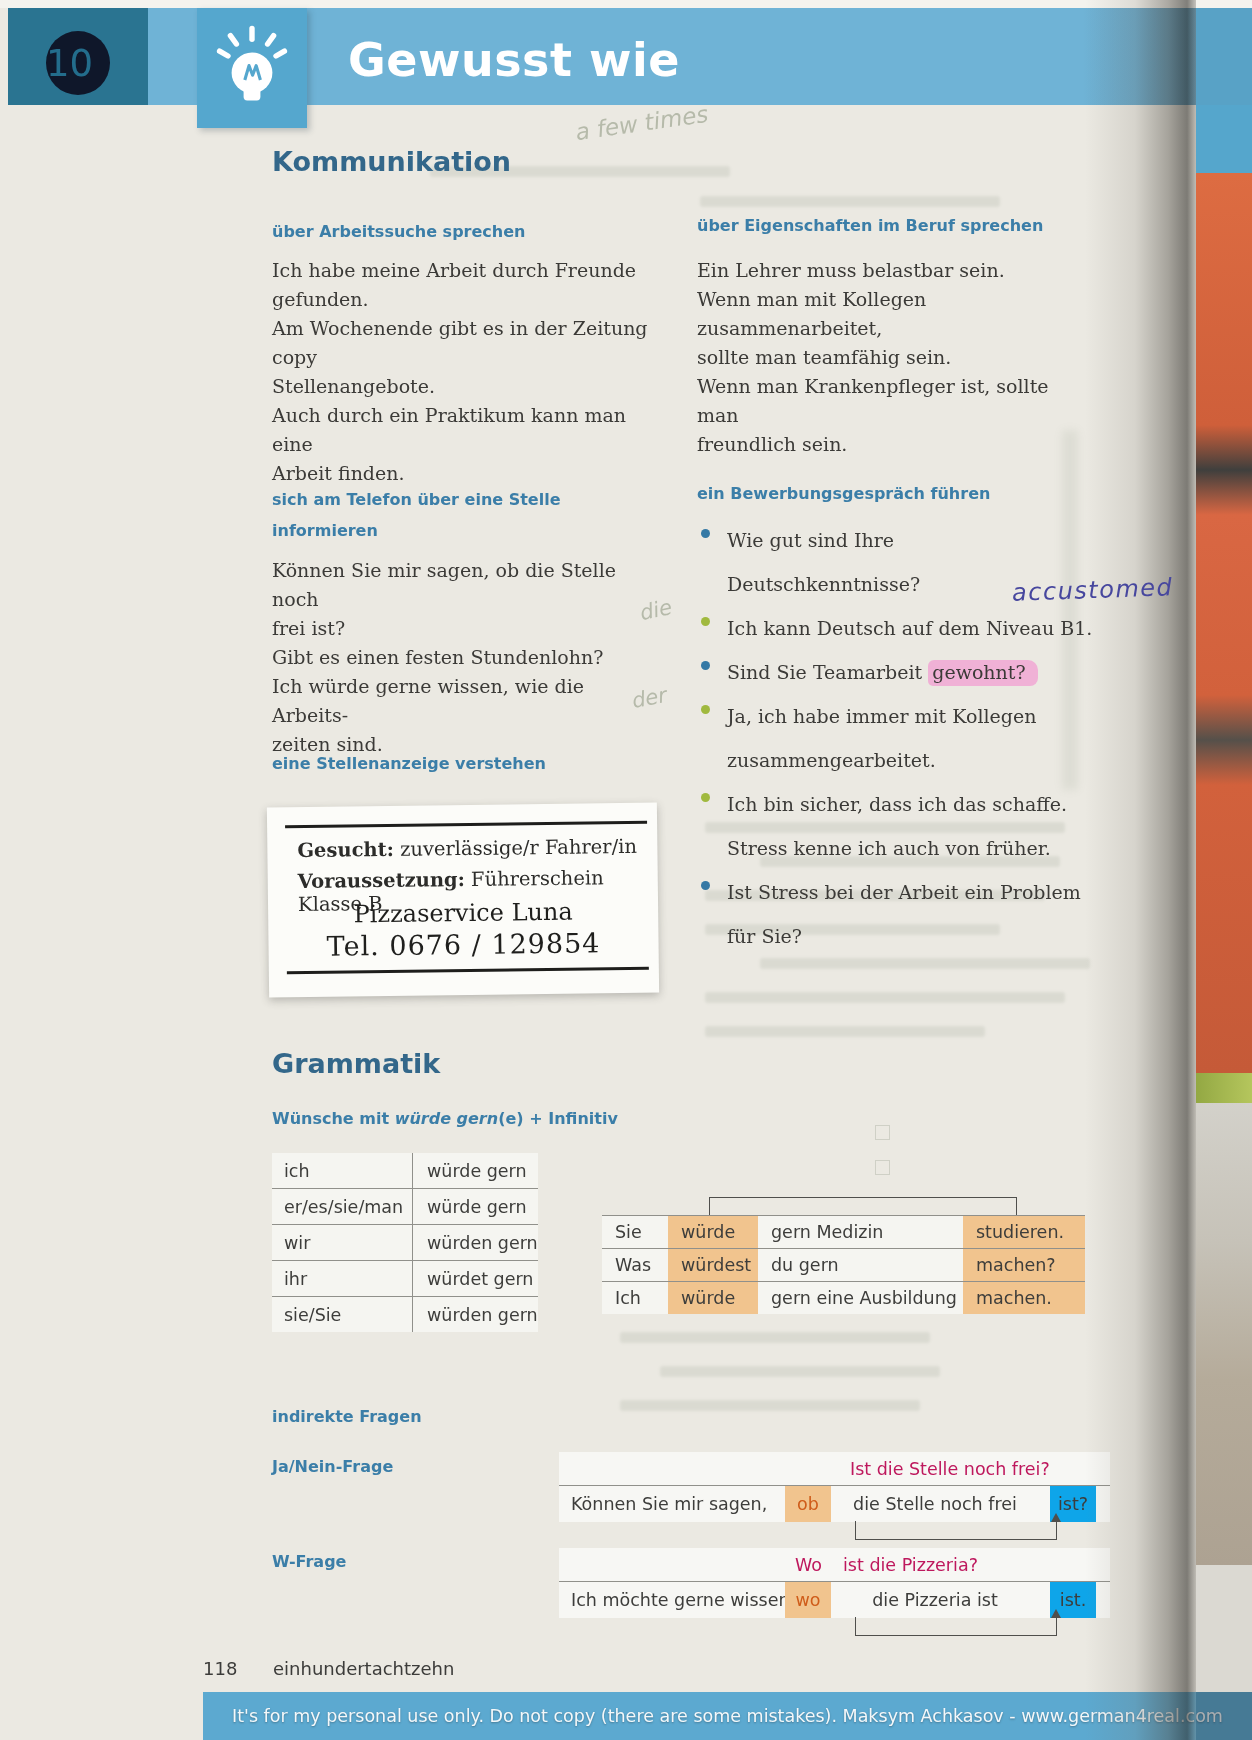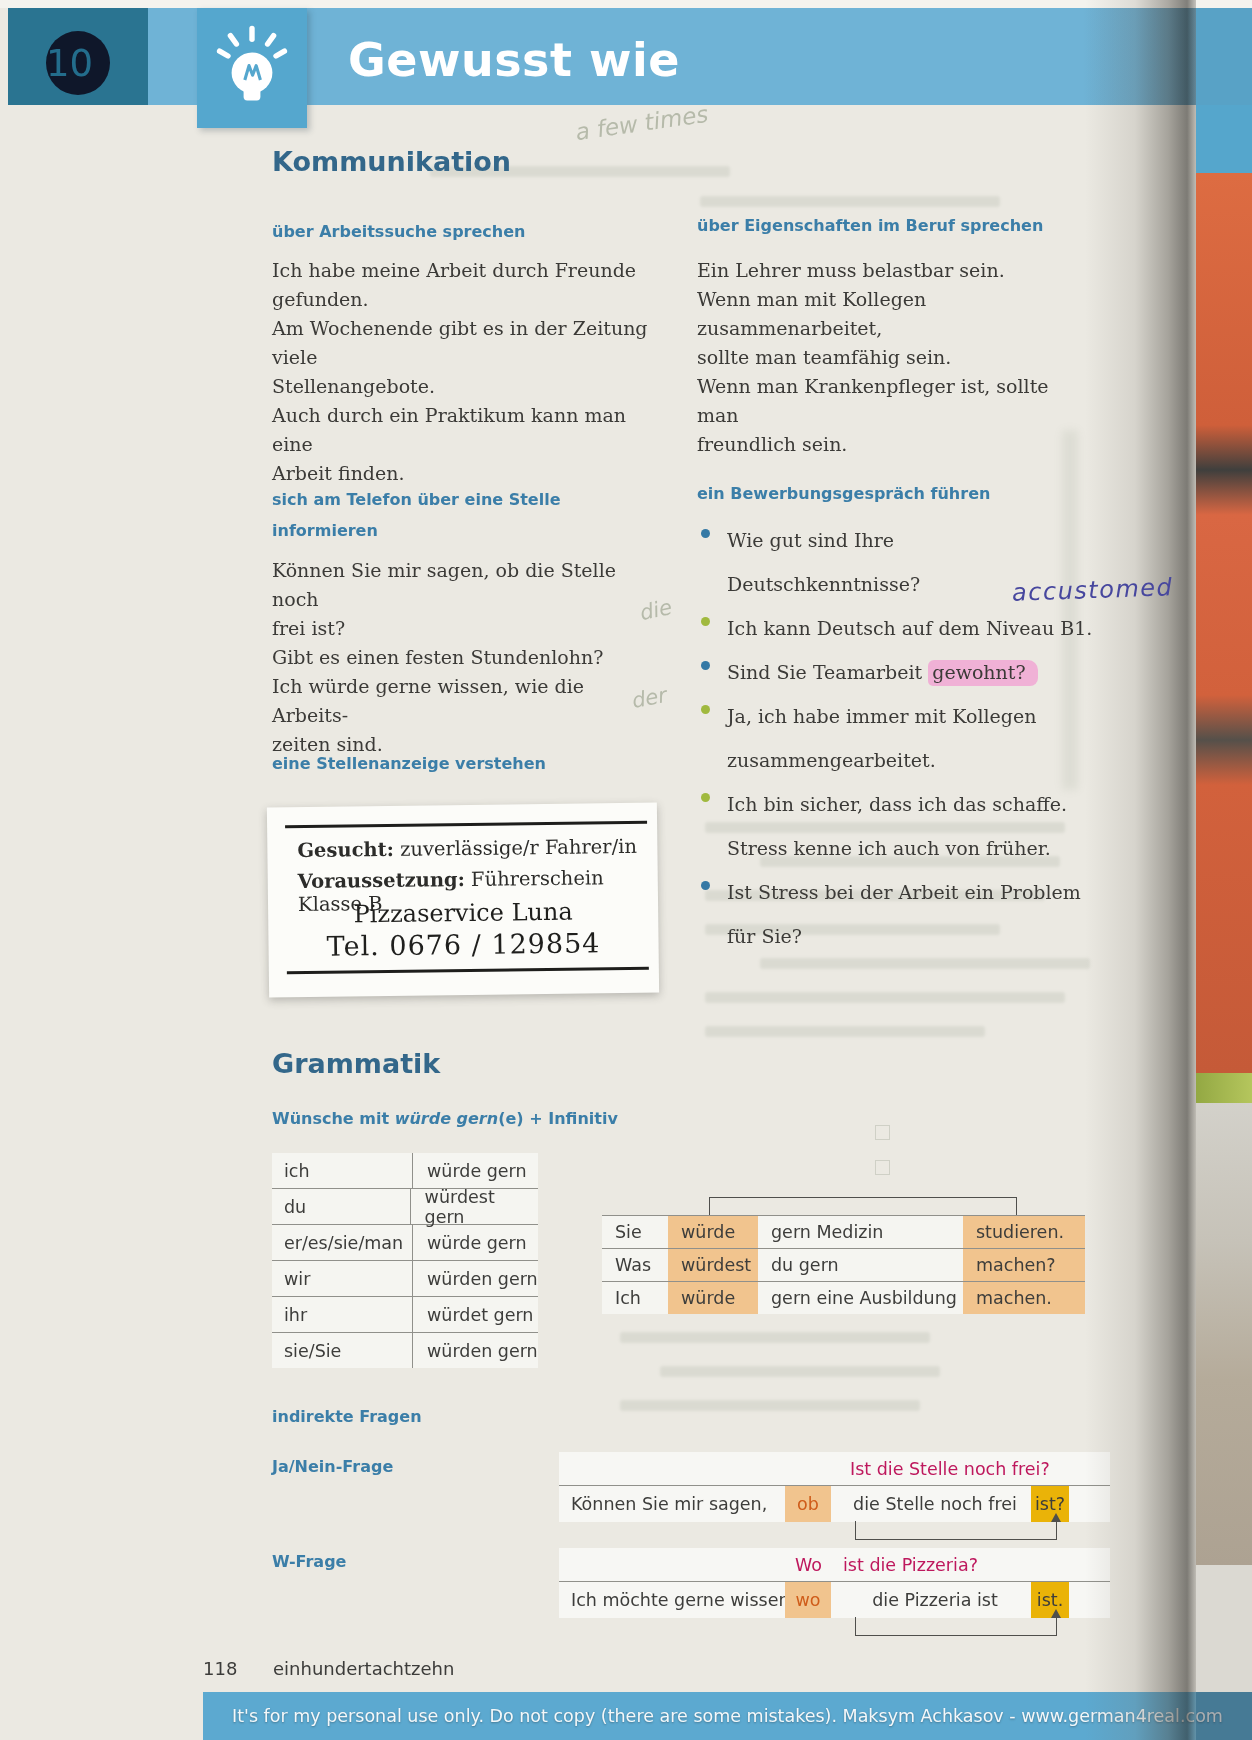--- a/index.html
+++ b/index.html
@@ -57,21 +57,21 @@
   .c3{width:122px;background:#f1c48e;}
   .bracket-top{left:709px;top:1197px;width:306px;height:18px;border:1.6px solid #4f4f4c;border-bottom:none;z-index:2;}
   
   .iq{left:559px;width:551px;background:#f7f7f4;z-index:2;}
   .iq-row1{position:relative;height:33px;border-bottom:1.5px solid #90908b;font-size:17.5px;color:#be185d;}
   .iq-row2{position:relative;height:36px;font-size:17.5px;color:#3d3d3b;}
   .iq-row1 span,.iq-row2 span{position:absolute;top:0;bottom:0;display:flex;align-items:center;}
   .iq-main{left:12px;}
   .iq-conj{left:226px;width:46px;background:#f1c48e;justify-content:center;color:#cf5c1a;}
   .iq-clause{left:280px;width:192px;justify-content:center;}
-  .iq-verb{left:472px;width:38px;background:#eab308;justify-content:center;}
+  .iq-verb{left:491px;width:46px;background:#0ea5e9;justify-content:center;}
   .bracket-bot{width:200px;height:18px;border-left:1.6px solid #4f4f4c;border-right:1.6px solid #4f4f4c;border-bottom:1.6px solid #4f4f4c;z-index:2;}
   .arrow-up{width:0;height:0;border-left:5px solid transparent;border-right:5px solid transparent;border-bottom:9px solid #4f4f4c;z-index:3;}
   
   .pgnum{font-size:18px;color:#3c3c3a;}
   .footer-banner{left:203px;top:1692px;width:1049px;height:48px;background:#5ca9d0;z-index:2;}
   .footer-text{width:100%;text-align:center;line-height:48px;font-size:17.5px;color:#f4f8fa;
     text-shadow:0 1px 2px rgba(40,60,70,.45);}
   
   .curl{left:1085px;top:0;width:111px;height:1740px;z-index:5;
     background:linear-gradient(to right,rgba(120,115,105,0) 0%,rgba(120,115,105,.18) 45%,rgba(82,78,70,.45) 75%,rgba(45,43,38,.58) 92%,rgba(110,105,96,.35) 100%);}
@@ -131,21 +131,21 @@
 <div class="abs ghostbar" style="left:620px;top:1332px;width:310px;"></div>
 <div class="abs ghostbar" style="left:660px;top:1366px;width:280px;"></div>
 <div class="abs ghostbar" style="left:620px;top:1400px;width:300px;"></div>
 <div class="abs ghostbar" style="left:1062px;top:430px;width:16px;height:360px;filter:blur(4px);opacity:.12;"></div>
 
 <div class="abs h1" style="left:272px;top:146px;">Kommunikation</div>
 
 <div class="abs sub" style="left:272px;top:216px;">über Arbeitssuche sprechen</div>
 <div class="abs para" style="left:272px;top:256px;width:385px;">Ich habe meine Arbeit durch Freunde
 gefunden.
-Am Wochenende gibt es in der Zeitung viele
+Am Wochenende gibt es in der Zeitung copy
 Stellenangebote.
 Auch durch ein Praktikum kann man eine
 Arbeit finden.</div>
 
 <div class="abs sub" style="left:697px;top:210px;">über Eigenschaften im Beruf sprechen</div>
 <div class="abs para" style="left:697px;top:256px;width:390px;">Ein Lehrer muss belastbar sein.
 Wenn man mit Kollegen zusammenarbeitet,
 sollte man teamfähig sein.
 Wenn man Krankenpfleger ist, sollte man
 freundlich sein.</div>
@@ -204,24 +204,20 @@
 </div>
 
 <div class="abs h1" style="left:272px;top:1048px;font-size:27px;">Grammatik</div>
 
 <div class="abs sub" style="left:272px;top:1103px;"><span>Wünsche mit </span><span style="font-style:italic;">würde gern</span><span>(e) + Infinitiv</span></div>
 
 <div class="abs conj">
   <div class="conj-row">
       <span class="conj-left">ich</span>
       <span class="conj-right">würde gern</span>
-    </div>
-  <div class="conj-row">
-      <span class="conj-left">du</span>
-      <span class="conj-right">würdest gern</span>
     </div>
   <div class="conj-row">
       <span class="conj-left">er/es/sie/man</span>
       <span class="conj-right">würde gern</span>
     </div>
   <div class="conj-row">
       <span class="conj-left">wir</span>
       <span class="conj-right">würden gern</span>
     </div>
   <div class="conj-row">

